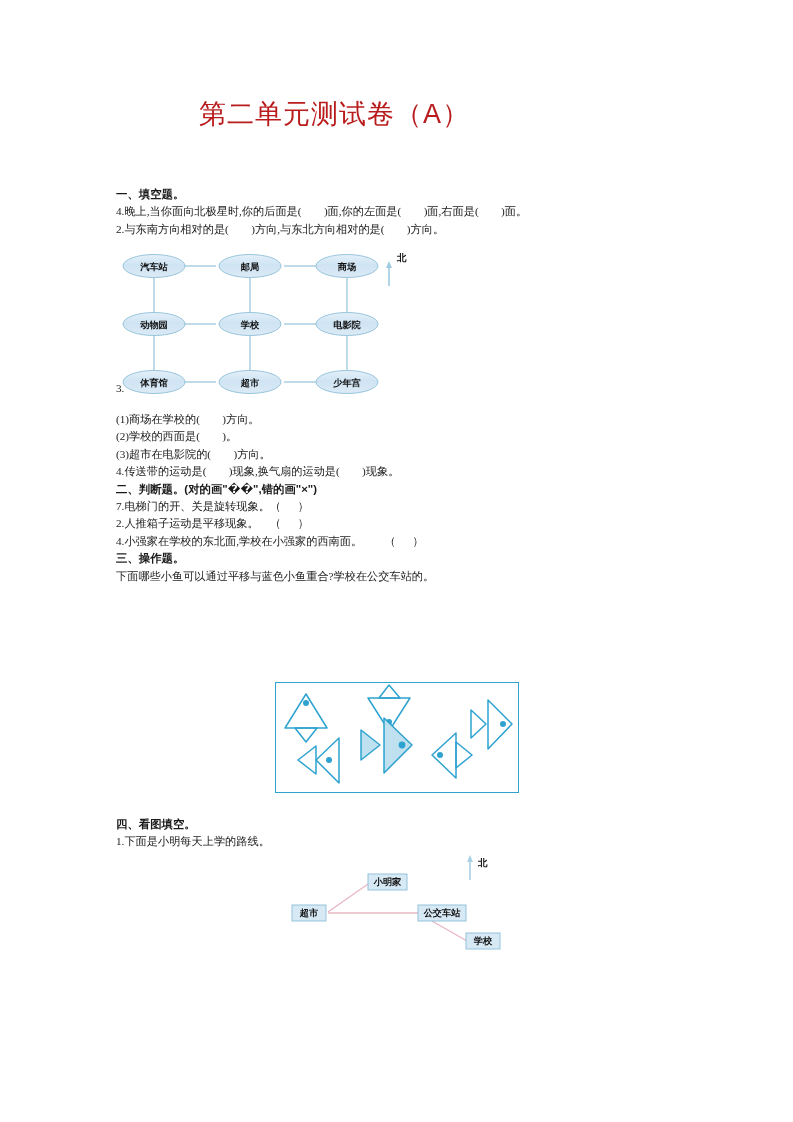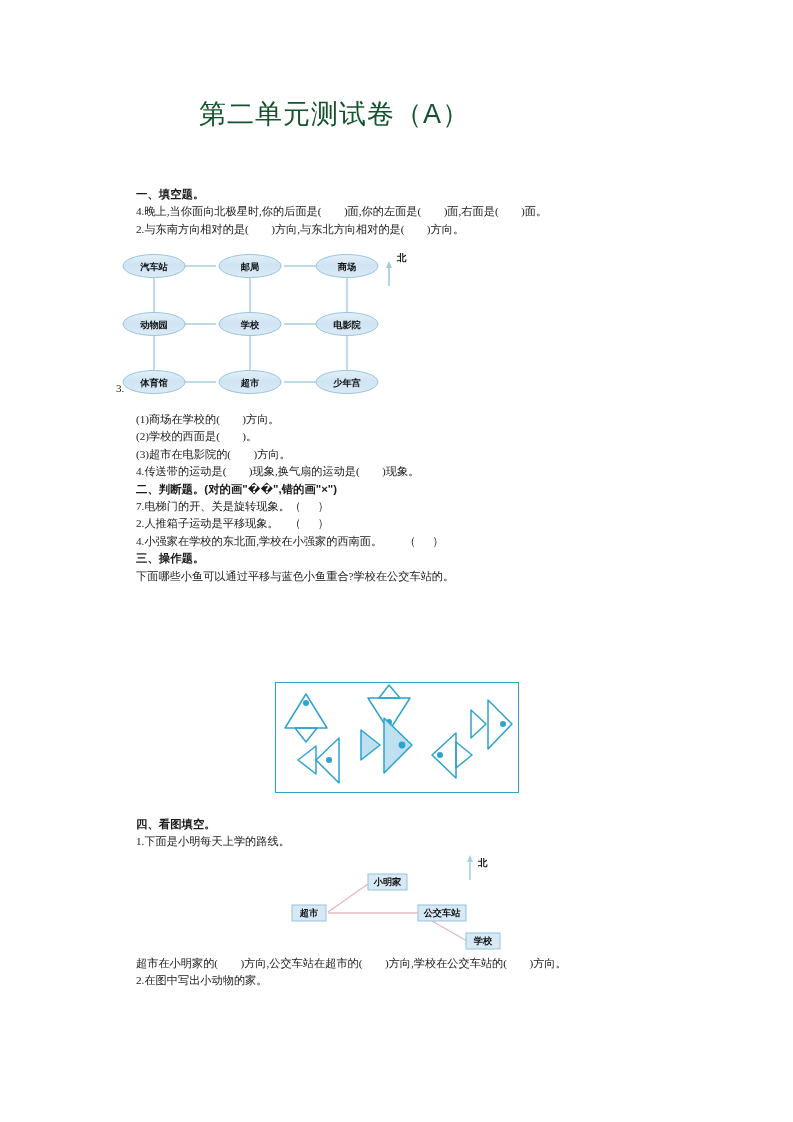--- a/index.html
+++ b/index.html
@@ -27,38 +27,37 @@
   .doc-title {
     position: absolute;
     left: 0;
     top: 96px;
     width: 669px;
     text-align: center;
     font-family: "Liberation Sans", "DejaVu Sans", sans-serif;
     font-size: 27px;
     font-weight: 400;
     letter-spacing: 1px;
-    color: #14532d;
+    color: #b91c1c;
   }
 
   
   .content {
     position: absolute;
     left: 116px;
     top: 186px;
     width: 560px;
   }
 
   .line {
     font-size: 11.2px;
     line-height: 17.4px;
     white-space: pre-wrap;
     color: #1a1a1a;
     font-family: "Liberation Serif", "DejaVu Serif", serif;
-    margin-left: 20px;
   }
   .line.bold {
     font-weight: bold;
     font-family: "Liberation Sans", "DejaVu Sans", sans-serif;
     font-size: 11.4px;
   }
 
   
   .gridmap-wrap {
     position: absolute;
@@ -318,18 +317,14 @@
       </g>
 
       <g>
         <line x1="200" y1="28" x2="200" y2="8" stroke="#a9d1e4" stroke-width="1.6"></line>
         <polygon points="200,3 197,10 203,10" fill="#a9d1e4"></polygon>
       </g>
       <text class="compass-text" x="208" y="14">北</text>
     </svg>
   </div>
 
-  <div class="content4">
-    <div class="line">超市在小明家的(        )方向,公交车站在超市的(        )方向,学校在公交车站的(        )方向。</div>
-    <div class="line">2.在图中写出小动物的家。</div>
-  </div>
 
 </div>
 
 </body></html>

